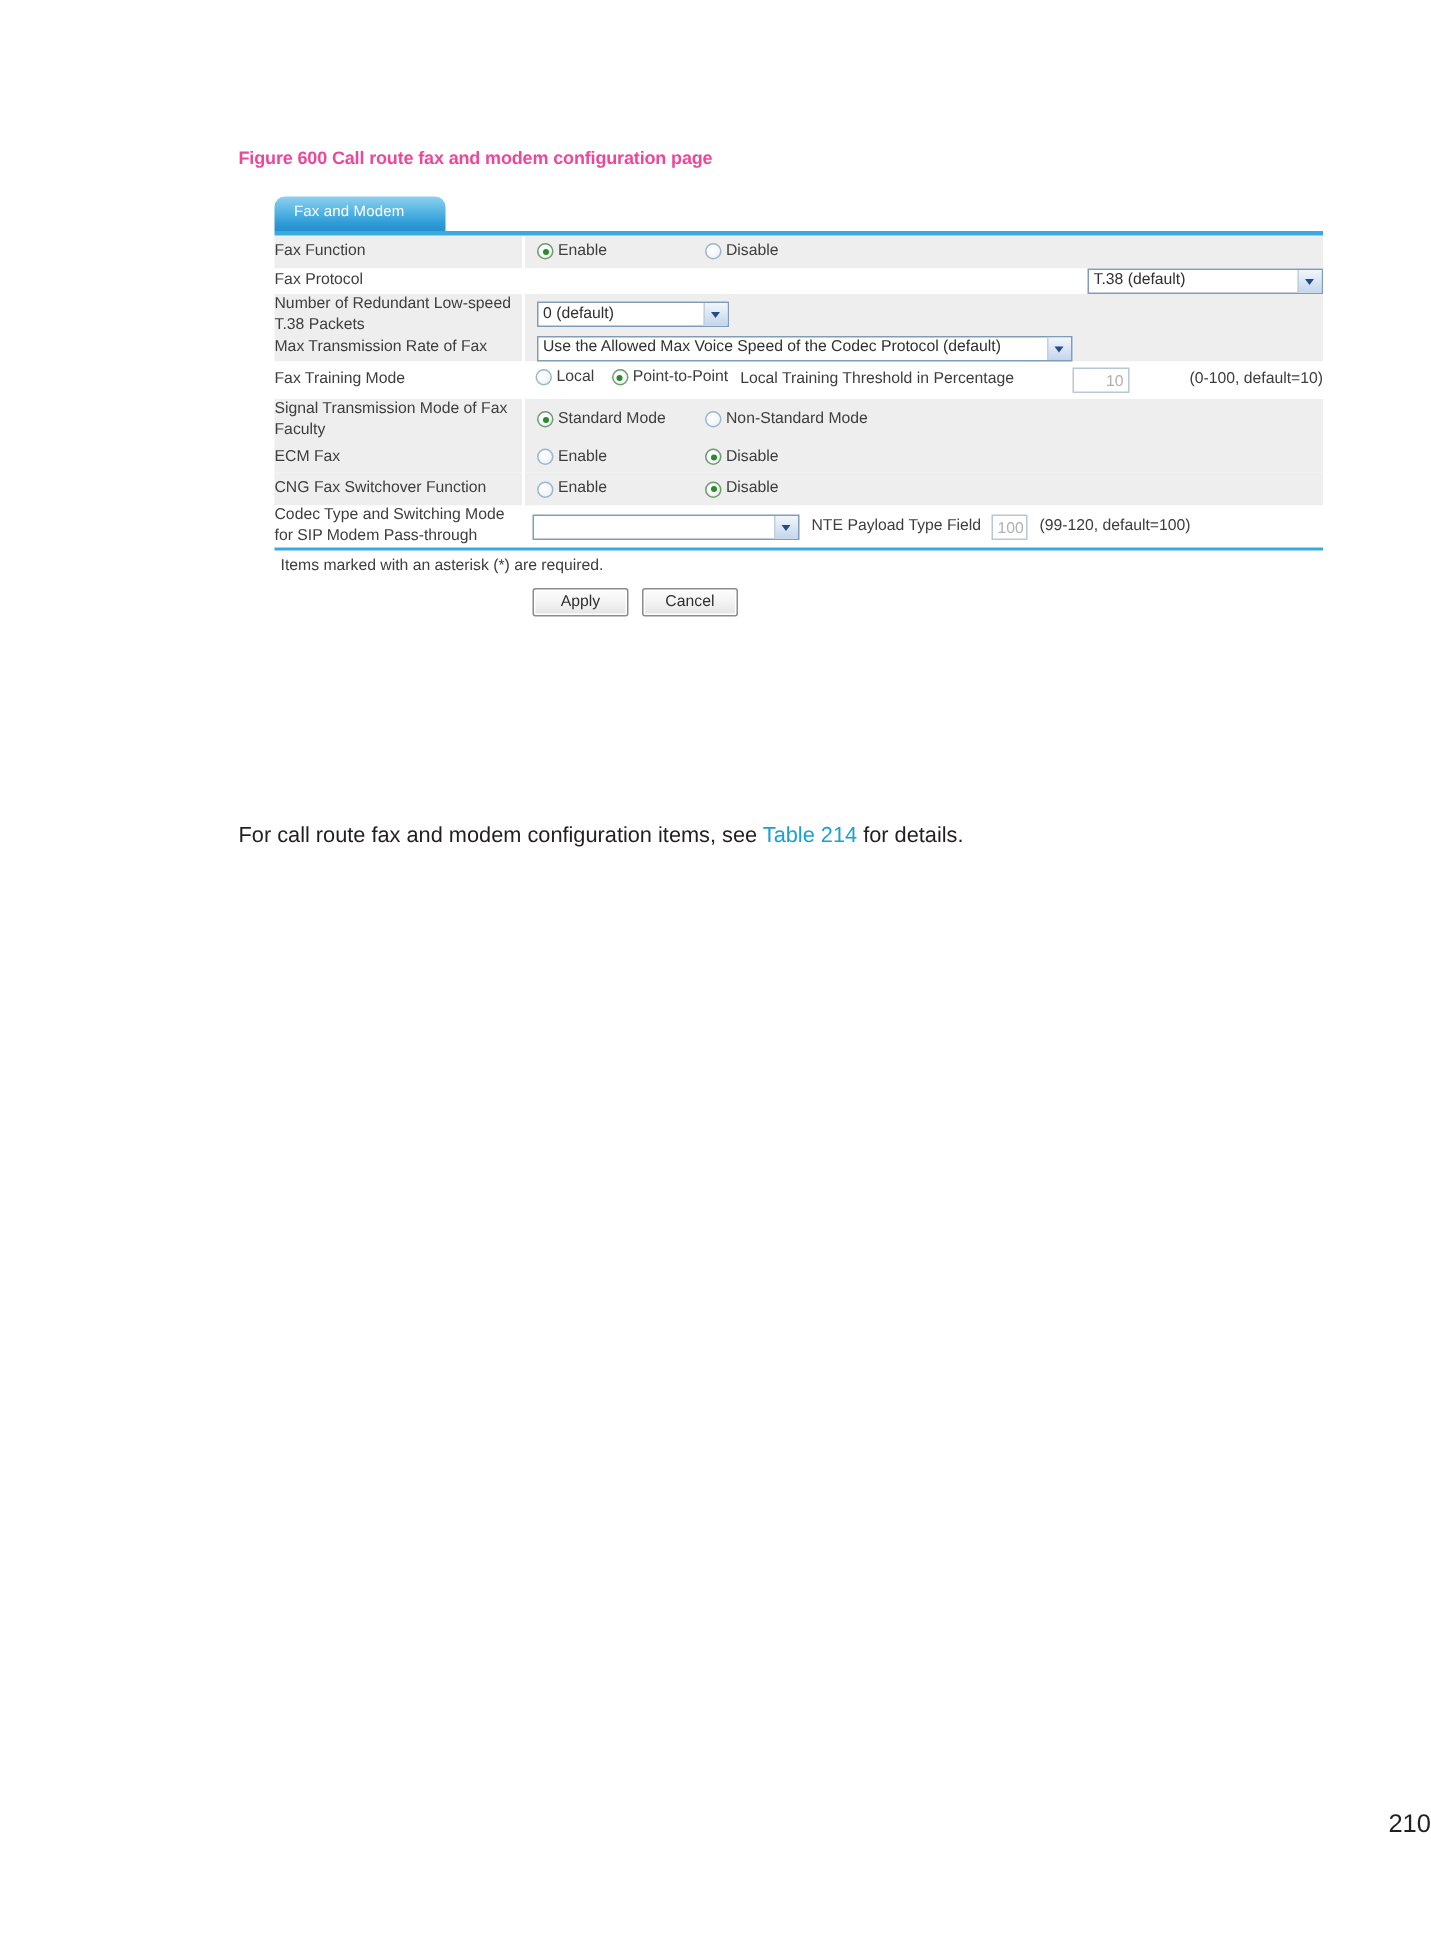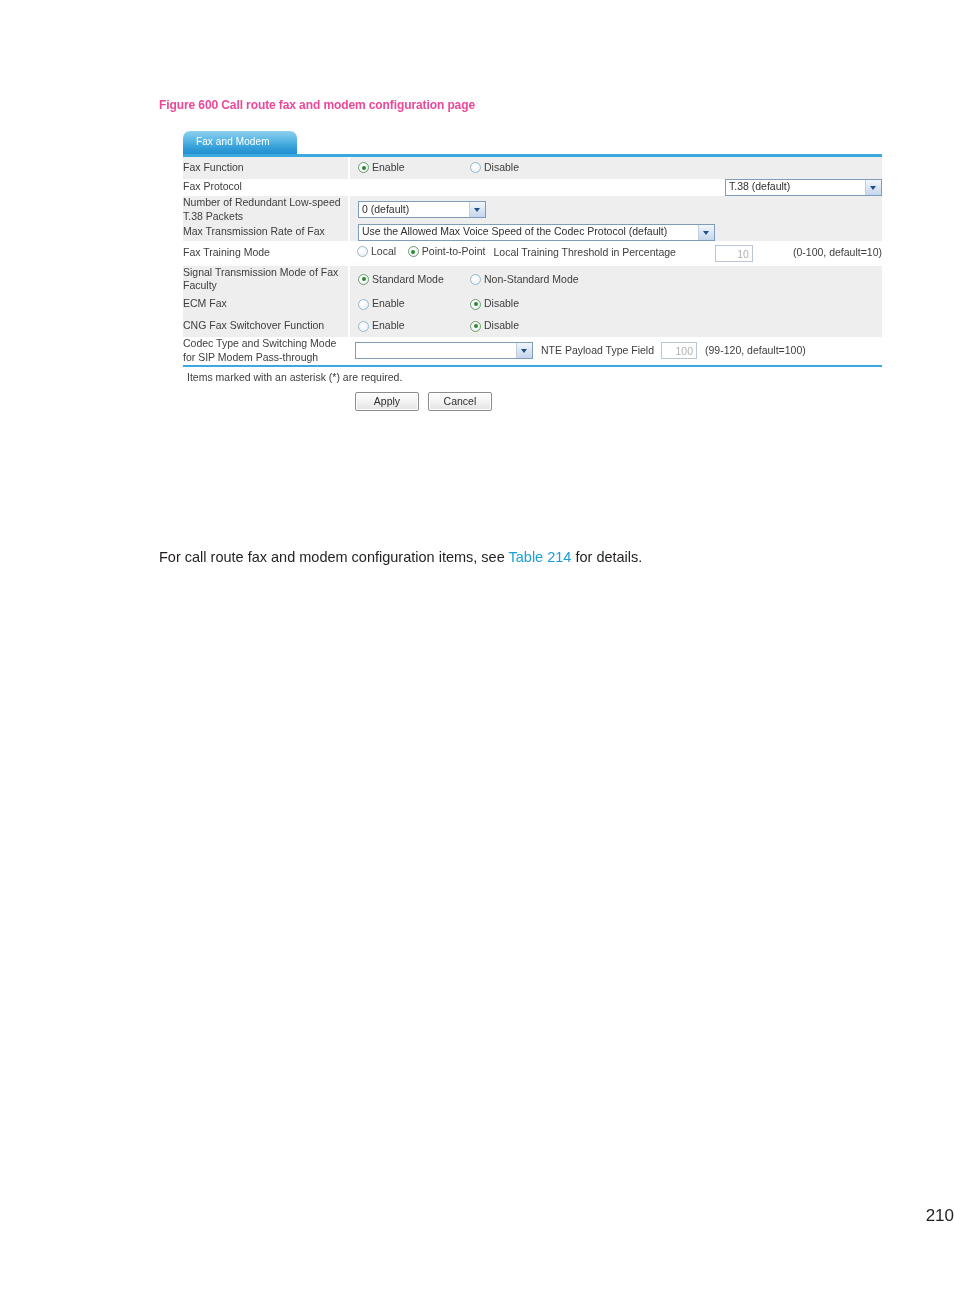--- a/index.html
+++ b/index.html
@@ -206,21 +206,21 @@
     overflow: hidden;
     white-space: nowrap;
   }
   .txt.disabled {
     border-color: #b9c6d4;
     color: #b0b0b0;
     text-align: right;
   }
   .txt-energy { width: 140px; }
   .txt-thresh { width: 38px; }
-  .txt-nte { width: 36px; }
+  .txt-nte { width: 24px; }
 
   .hint { margin-left: 8px; white-space: nowrap; }
   .inline-label { white-space: nowrap; }
 
   
   .bottom-rule {
     width: 699px;
     height: 2px;
     background: #3aa9de;
   }

